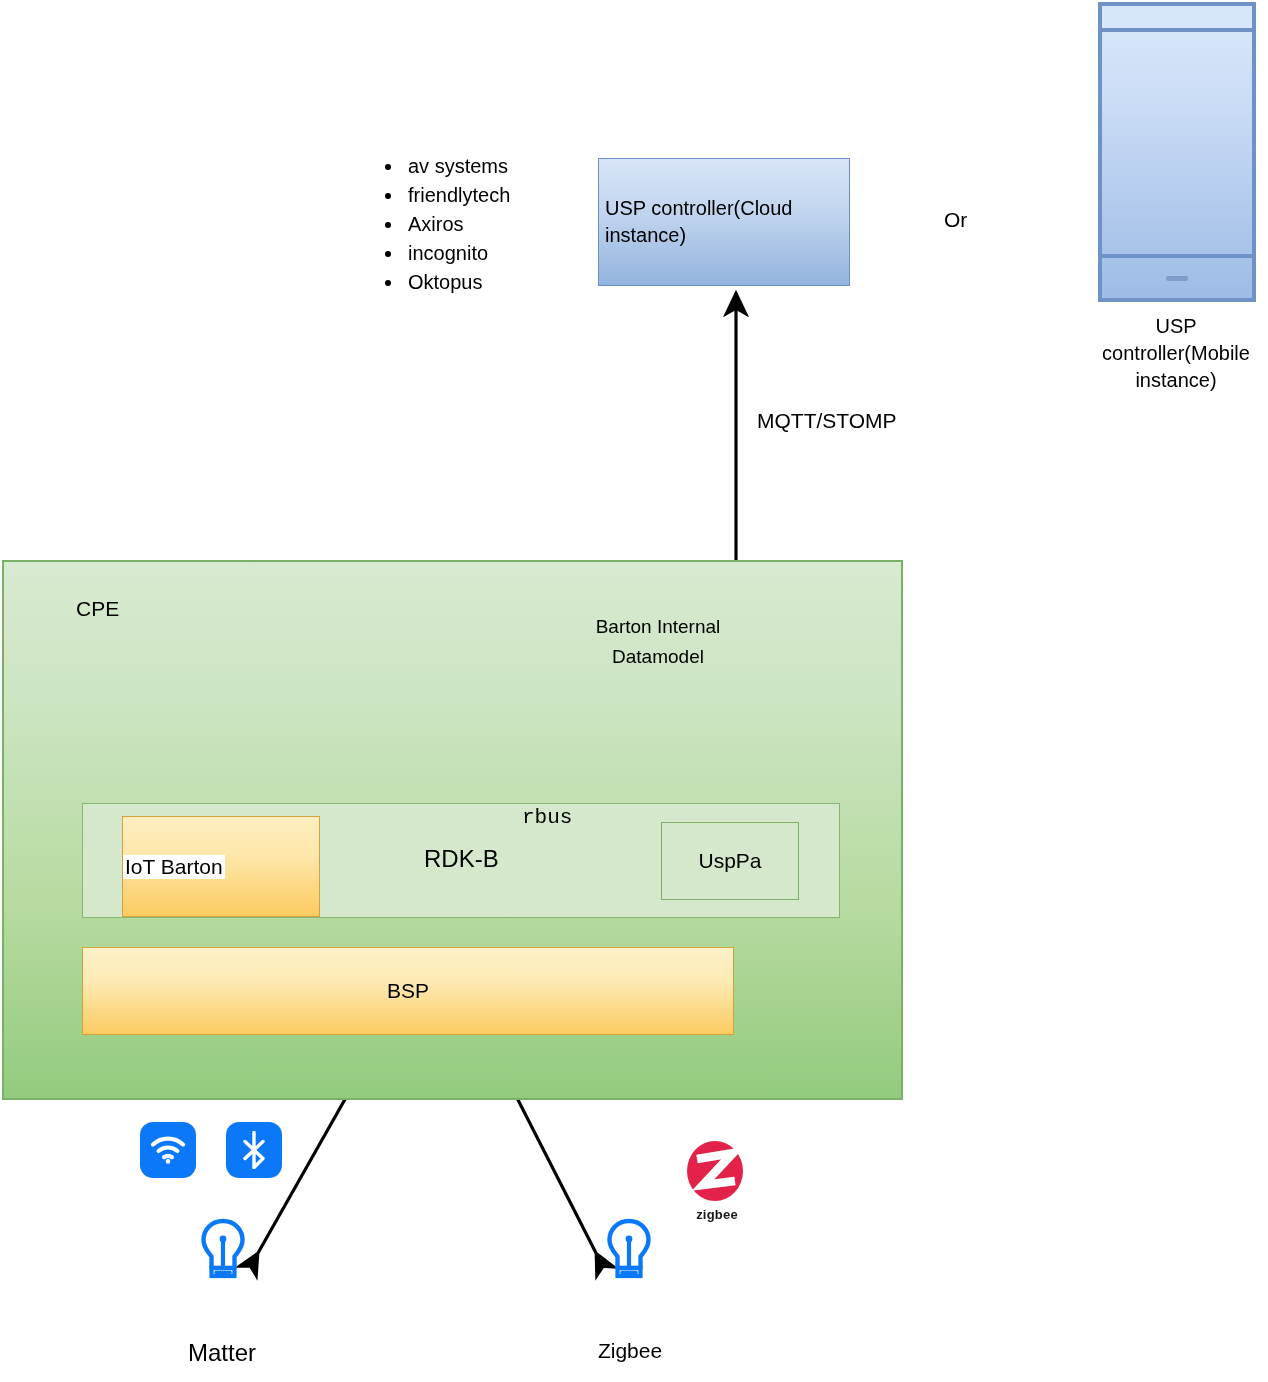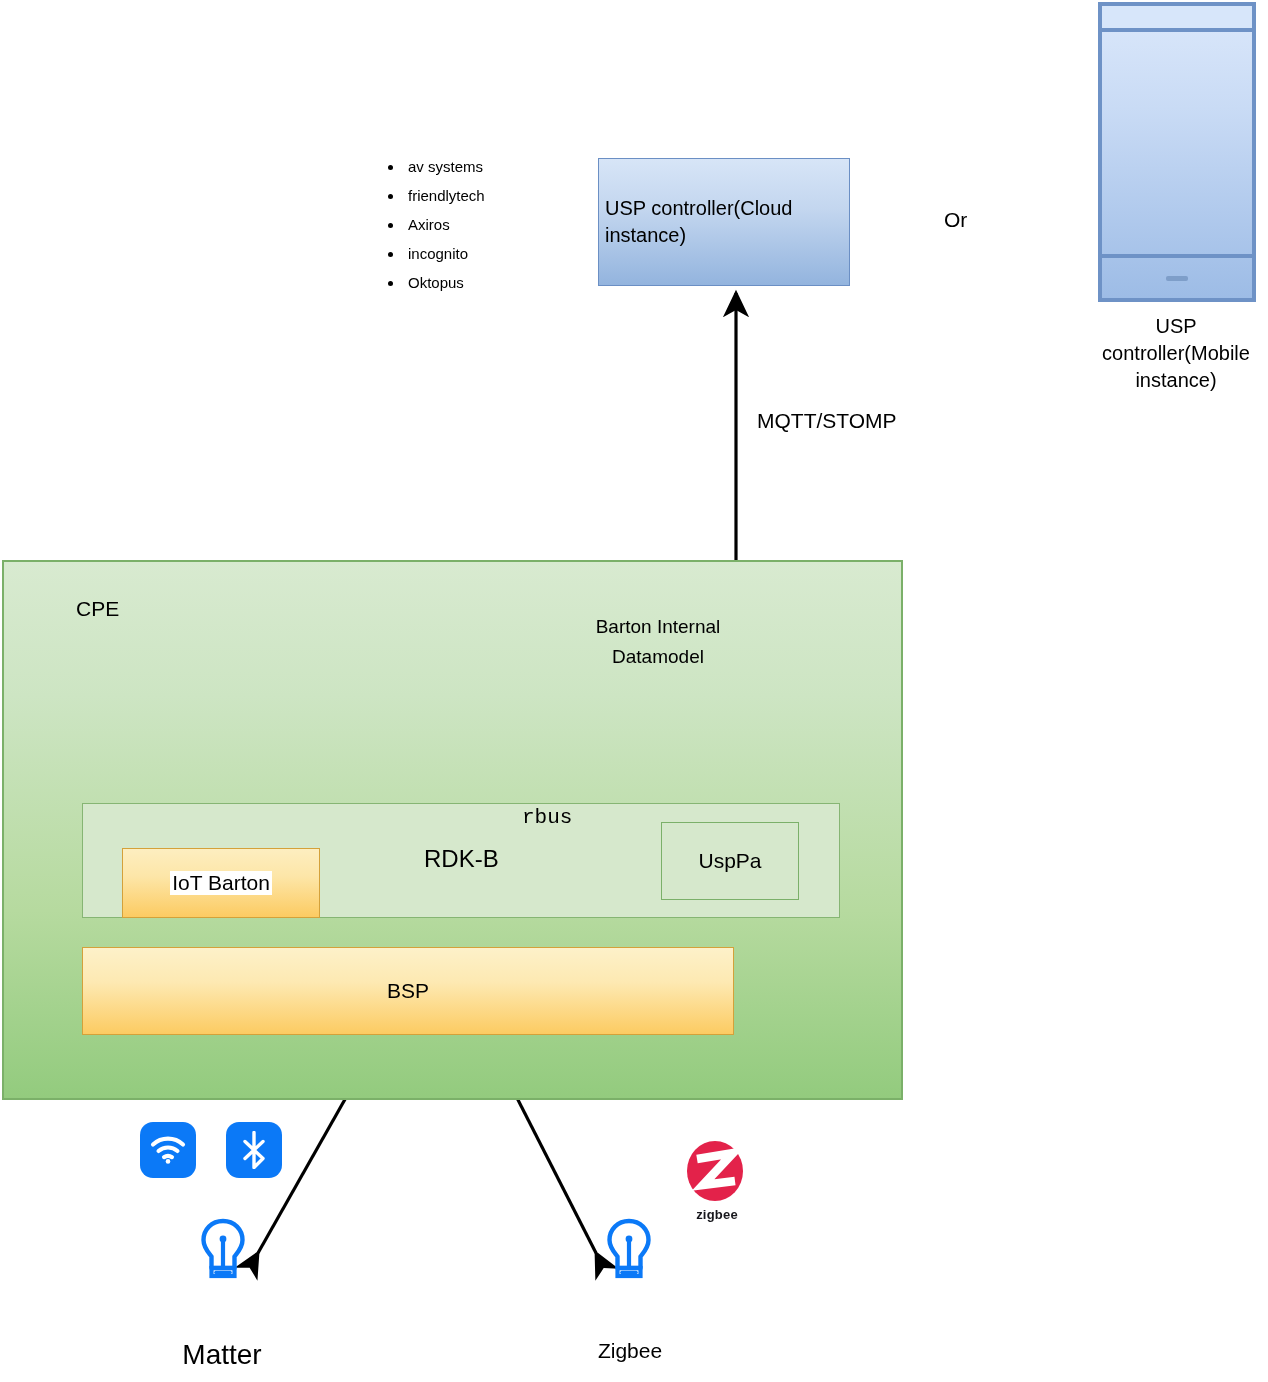--- a/index.html
+++ b/index.html
@@ -18,21 +18,21 @@
     overflow: hidden;
     background: #ffffff;
   }
   .abs { position: absolute; }
 
   
   #vendor-list {
     left: 378px;
     top: 152px;
     width: 220px;
-    font-size: 15px;
+    font-size: 20px;
     line-height: 29px;
   }
   #vendor-list ul {
     margin: 0;
     padding: 0 0 0 26px;
     list-style: disc;
   }
   #vendor-list li {
     padding-left: 4px;
     white-space: nowrap;
@@ -168,28 +168,28 @@
     width: 758px;
     height: 115px;
     border: 1.5px solid #86b573;
     background: #d6e8cc;
     box-sizing: border-box;
   }
 
   
   #iot-barton {
     left: 122px;
-    top: 848px;
+    top: 816px;
     width: 198px;
-    height: 70px;
+    height: 101px;
     border: 1.5px solid #d4a13a;
     background: linear-gradient(to bottom, #fdeec0 0%, #fde6a8 40%, #fccb62 100%);
     display: flex;
     align-items: center;
-    justify-content: center;
+    justify-content: flex-start;
     box-sizing: border-box;
   }
   #iot-barton .lbl {
     font-size: 21px;
     background: #ffffff;
     padding: 0 2px;
   }
 
   
   #usppa-box {
@@ -266,21 +266,21 @@
   
   .bulb { width: 46px; height: 66px; }
   #matter-bulb { left: 200px; top: 1218px; }
   #zigbee-bulb { left: 606px; top: 1218px; }
 
   #matter-label {
     left: 162px;
     top: 1339px;
     width: 120px;
     text-align: center;
-    font-size: 28px;
+    font-size: 24px;
   }
   #zigbee-label {
     left: 570px;
     top: 1339px;
     width: 120px;
     text-align: center;
     font-size: 21px;
   }
 
   

